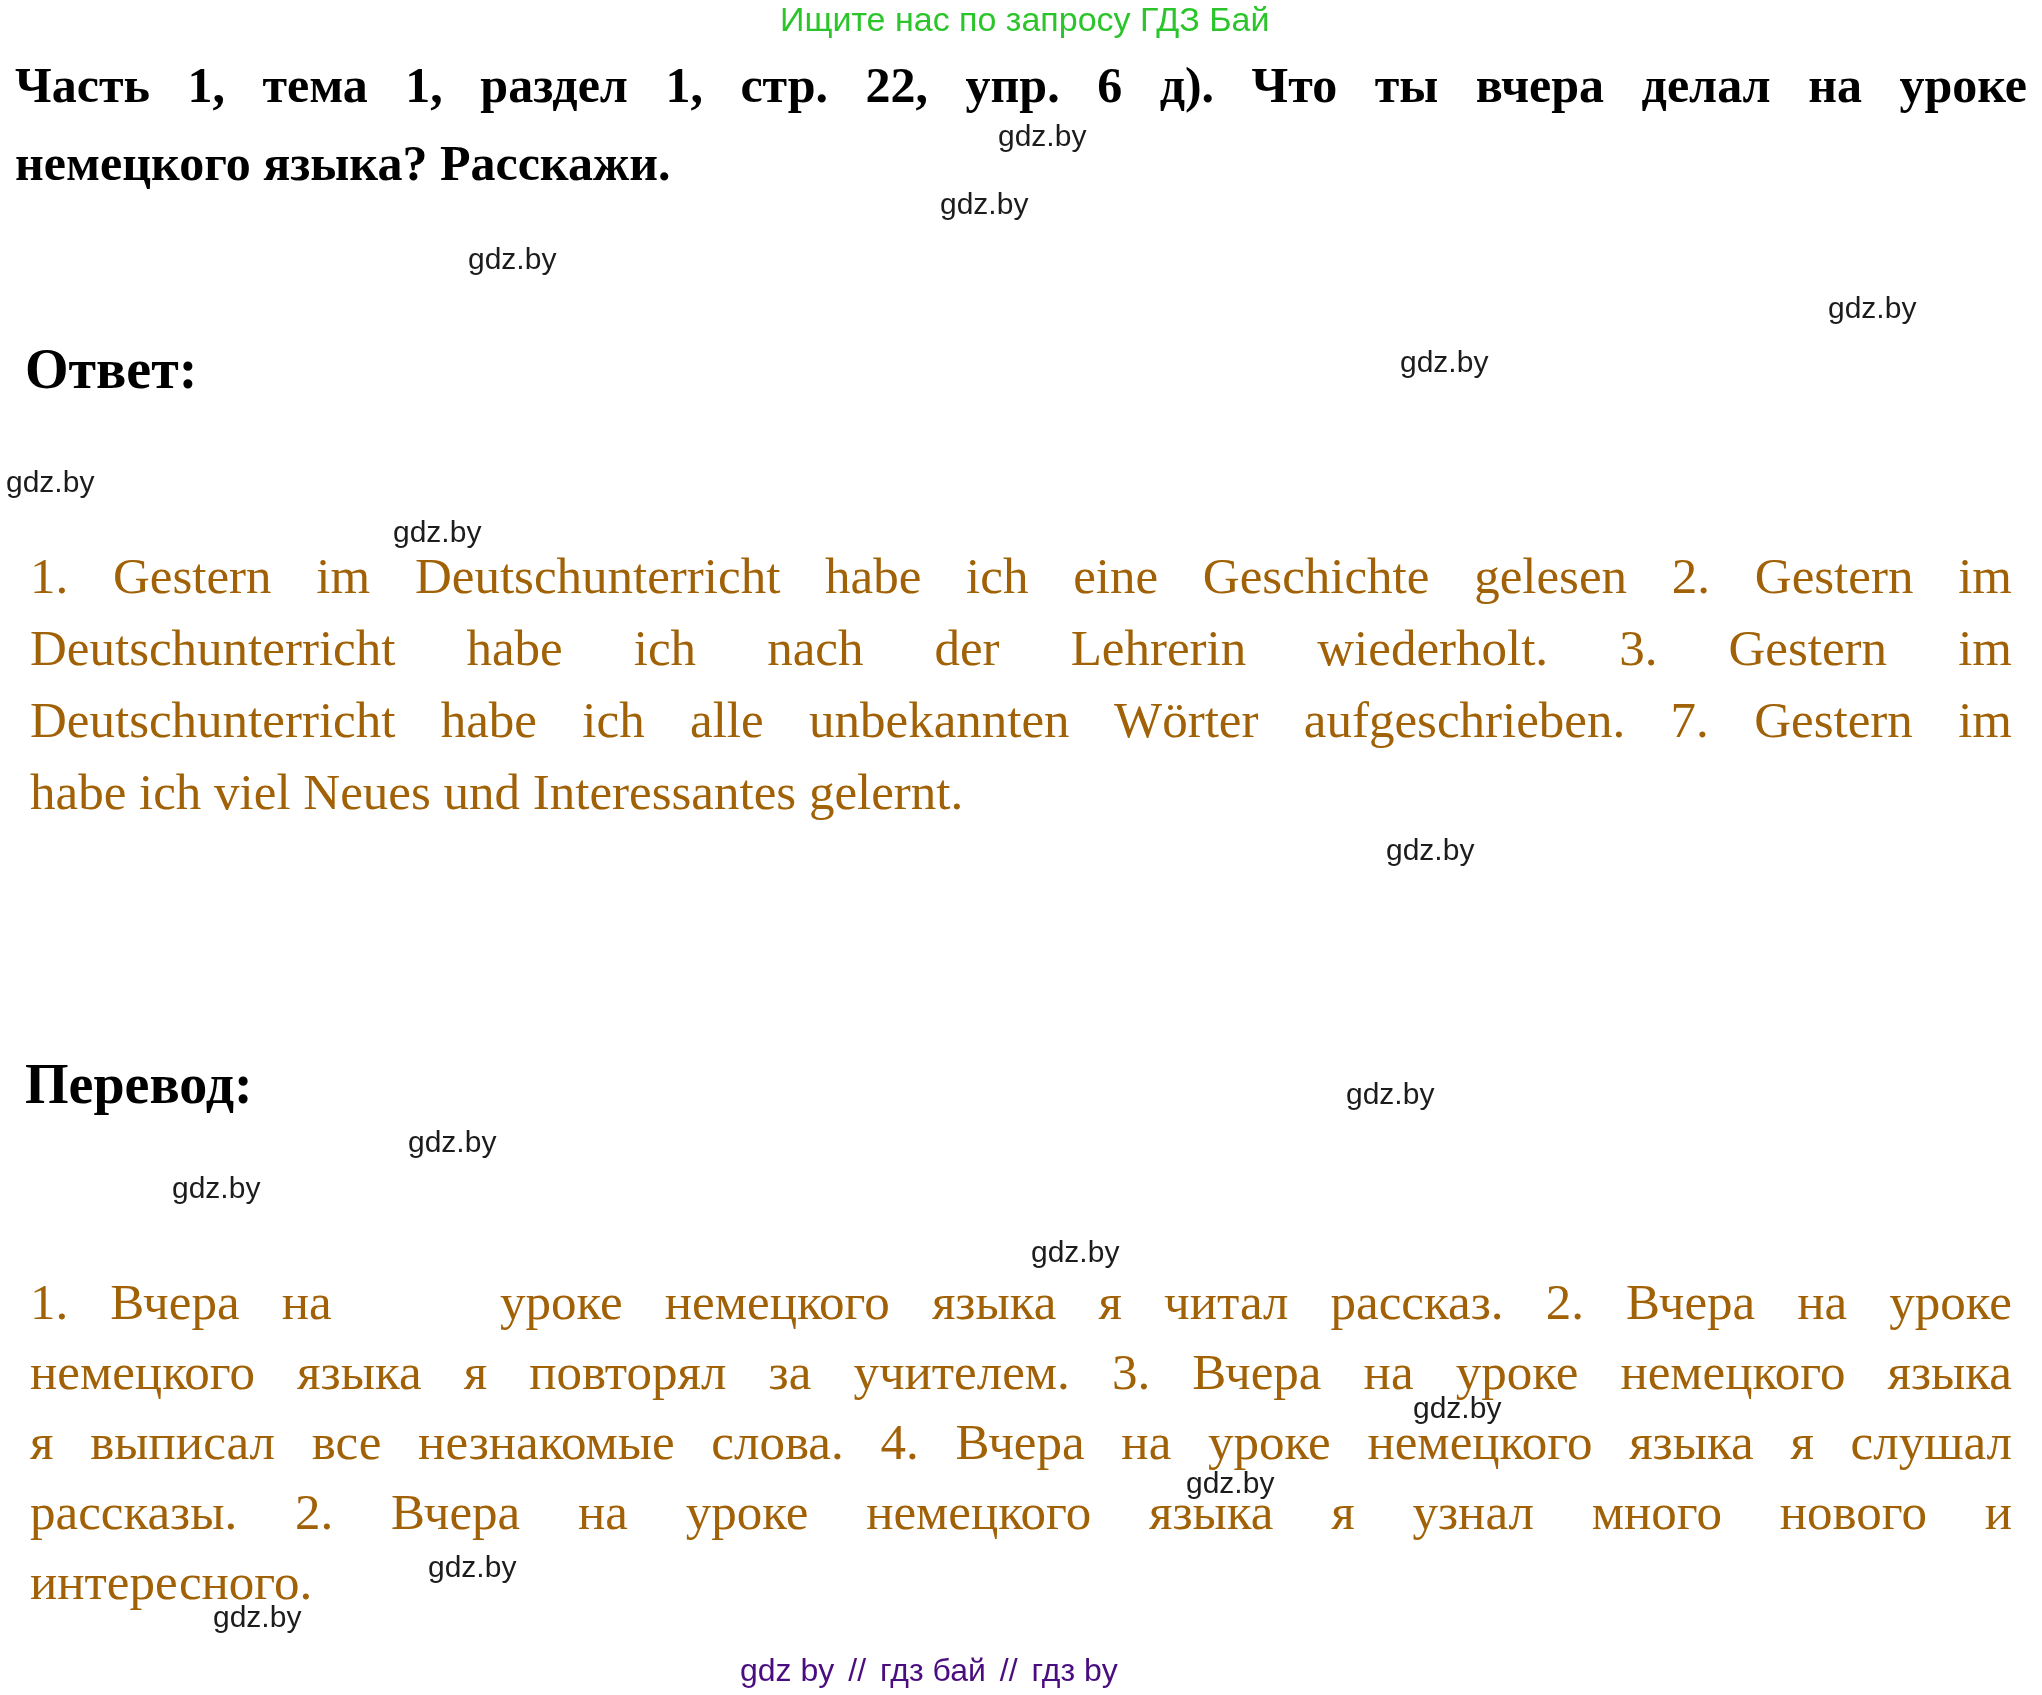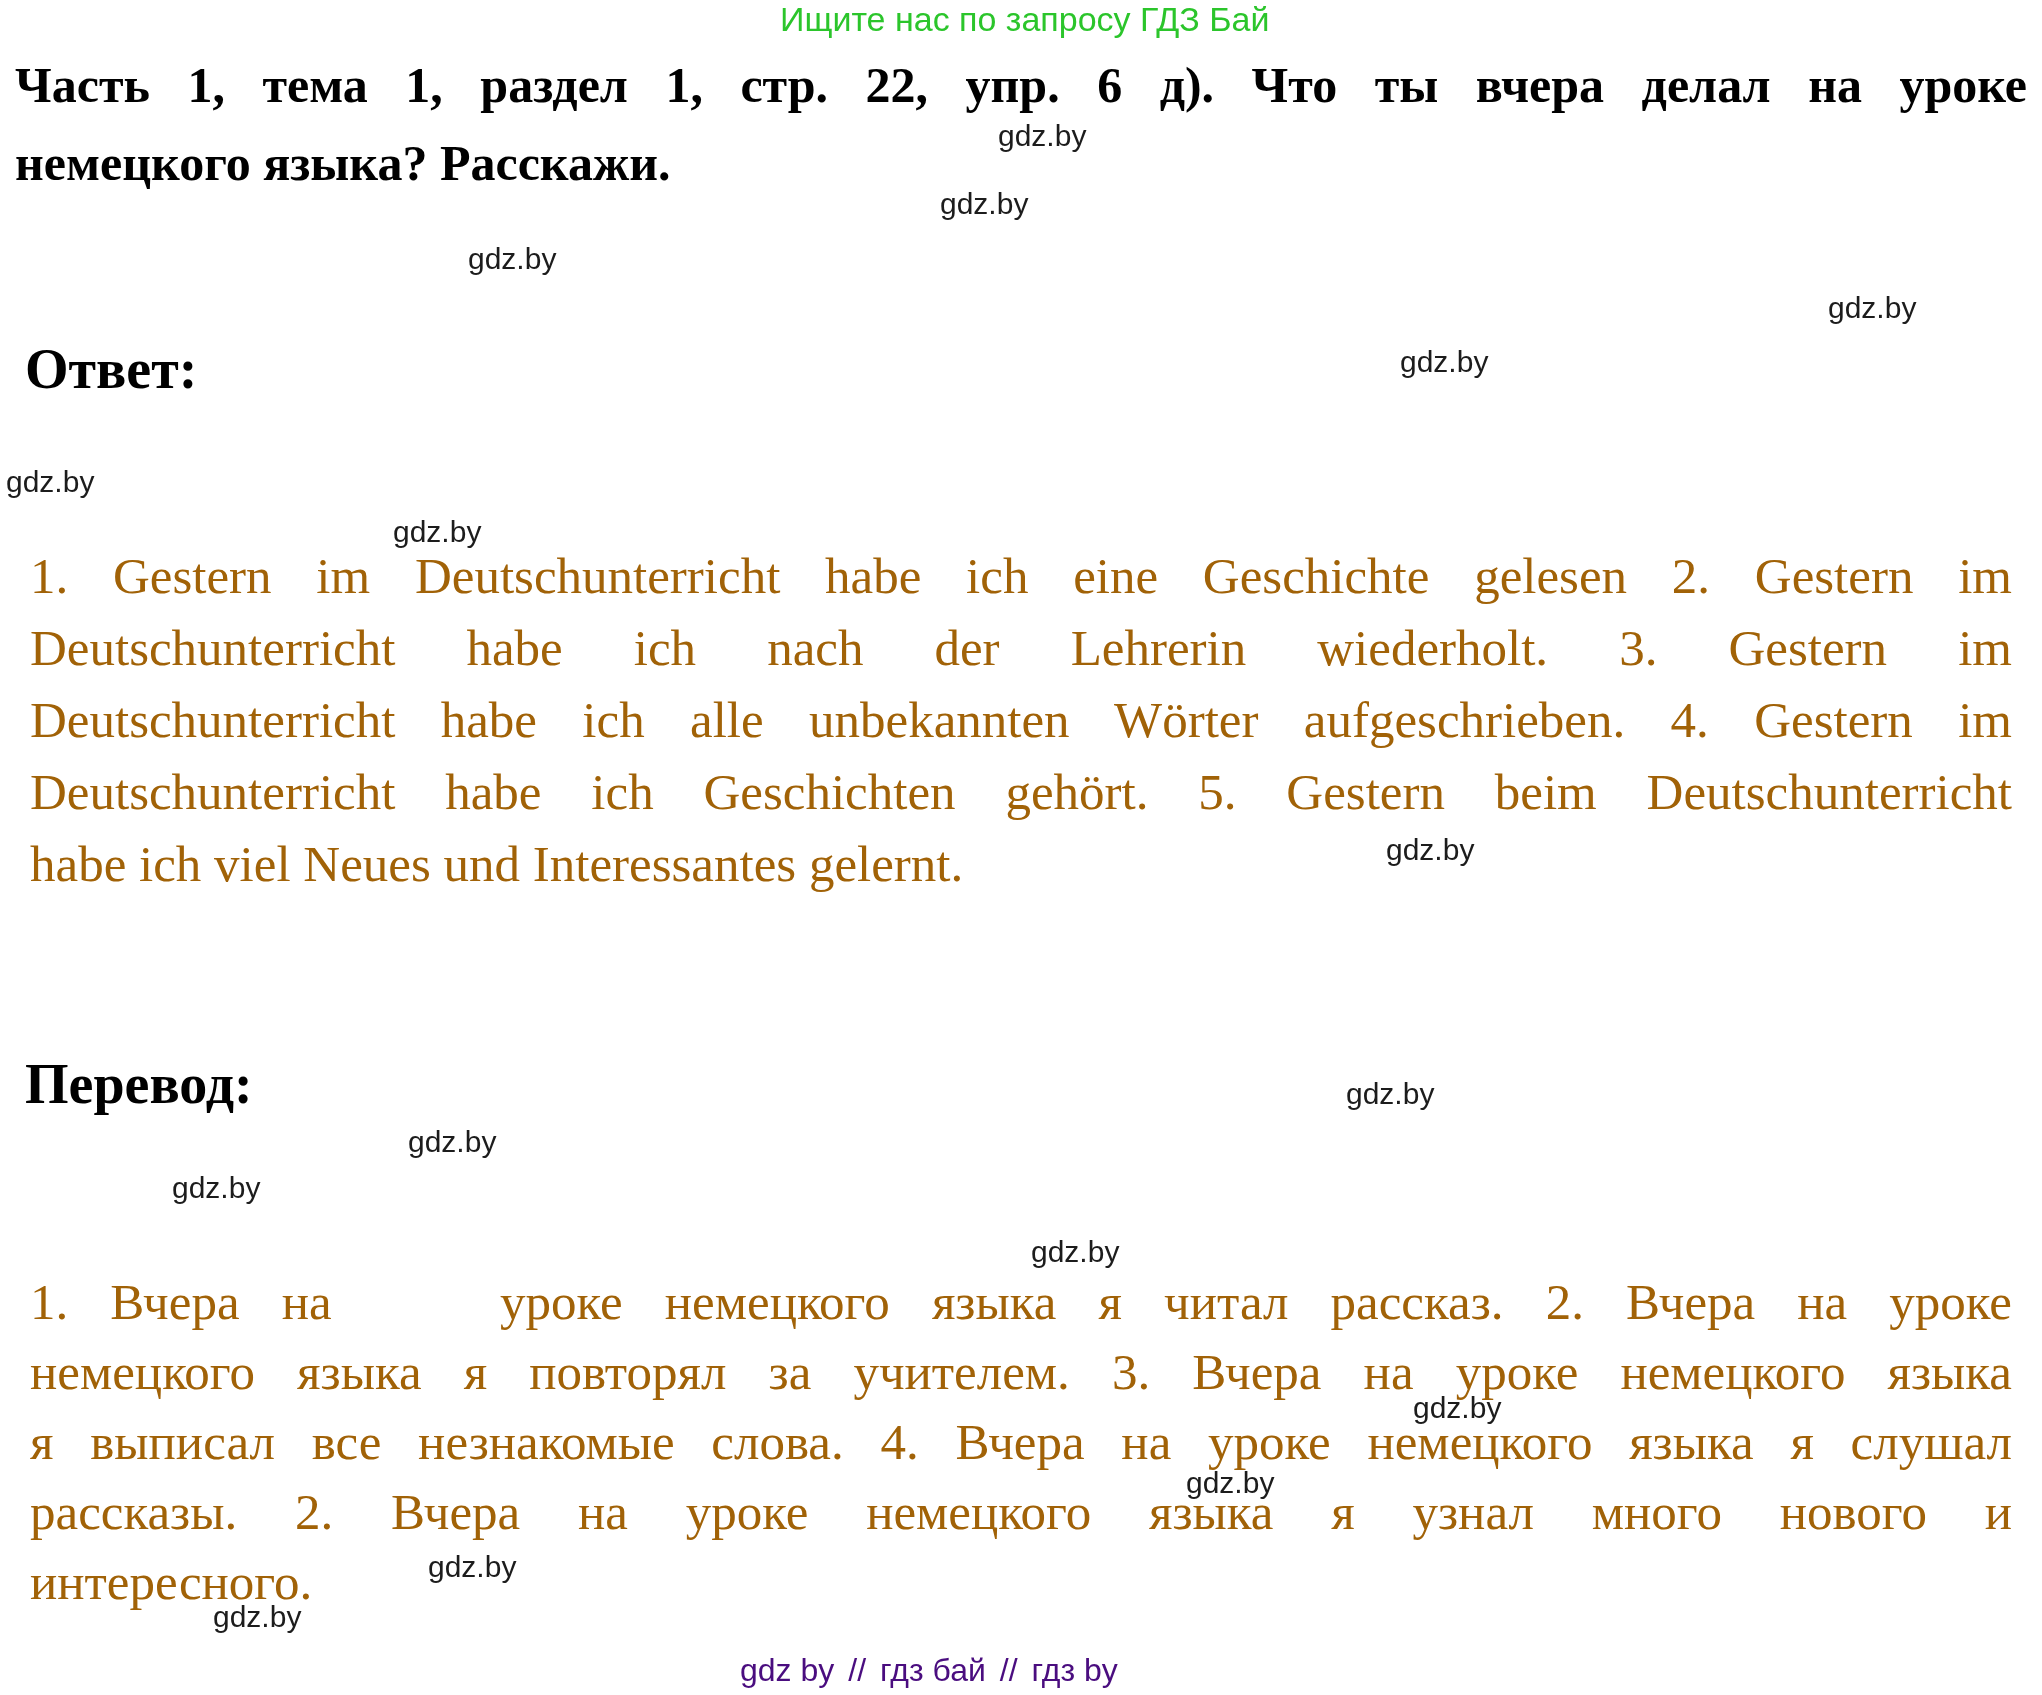--- a/index.html
+++ b/index.html
@@ -86,22 +86,21 @@
   <div class="heading">
     <div class="jline">Часть 1, тема 1, раздел 1, стр. 22, упр. 6 д). Что ты вчера делал на уроке</div>
     <div class="plain">немецкого языка? Расскажи.</div>
   </div>
 
   <div class="section-label" id="answer-label">Ответ:</div>
 
   <div class="para" id="answer-de">
     <div class="jline">1. Gestern im Deutschunterricht habe ich eine Geschichte gelesen 2. Gestern im</div>
     <div class="jline">Deutschunterricht habe ich nach der Lehrerin wiederholt. 3. Gestern im</div>
-    <div class="jline">Deutschunterricht habe ich alle unbekannten Wörter aufgeschrieben. 4. Gestern im</div>
-    <div class="jline">Deutschunterricht habe ich Geschichten gehört. 5. Gestern beim Deutschunterricht</div>
+    <div class="jline">Deutschunterricht habe ich alle unbekannten Wörter aufgeschrieben. 7. Gestern im</div>
     <div class="plain">habe ich viel Neues und Interessantes gelernt.</div>
   </div>
 
   <div class="section-label" id="translation-label">Перевод:</div>
 
   <div class="para" id="translation-ru">
     <div class="jline">1. Вчера на &nbsp; &nbsp;уроке немецкого языка я читал рассказ. 2. Вчера на уроке</div>
     <div class="jline">немецкого языка я повторял за учителем. 3. Вчера на уроке немецкого языка</div>
     <div class="jline">я выписал все незнакомые слова. 4. Вчера на уроке немецкого языка я слушал</div>
     <div class="jline">рассказы. 2. Вчера на уроке немецкого языка я узнал много нового и</div>

